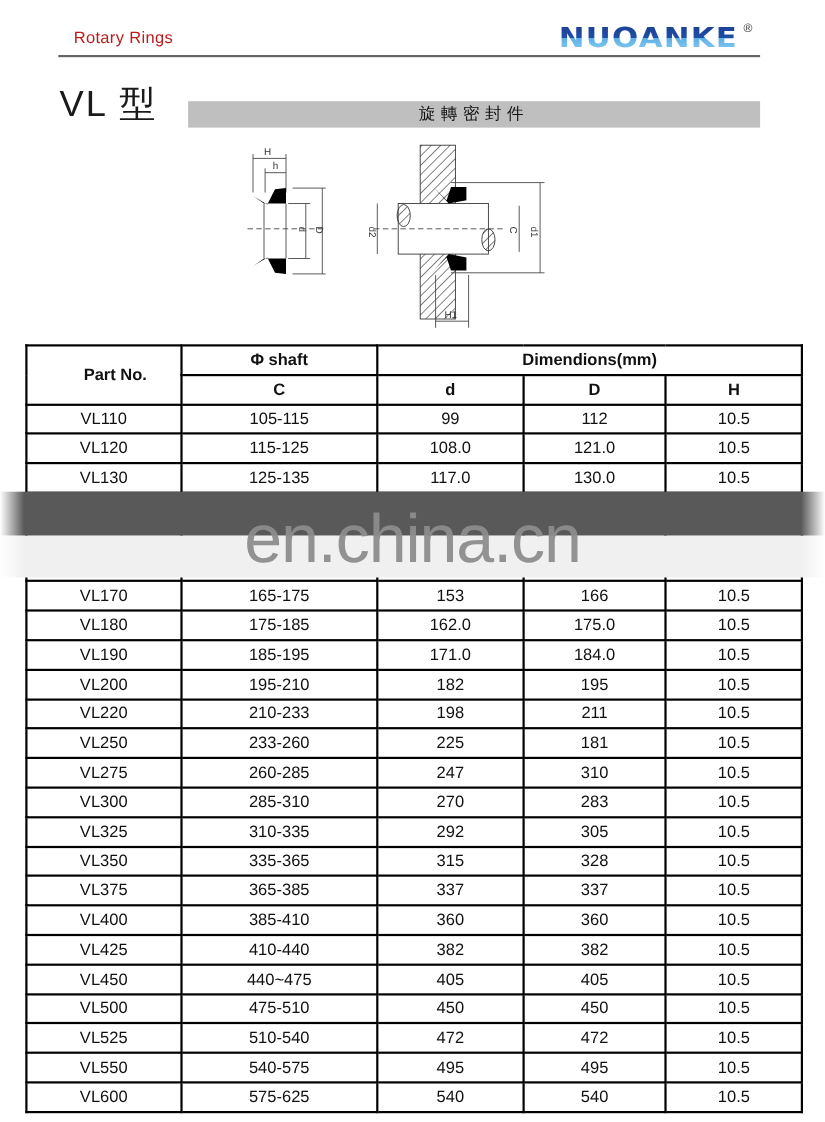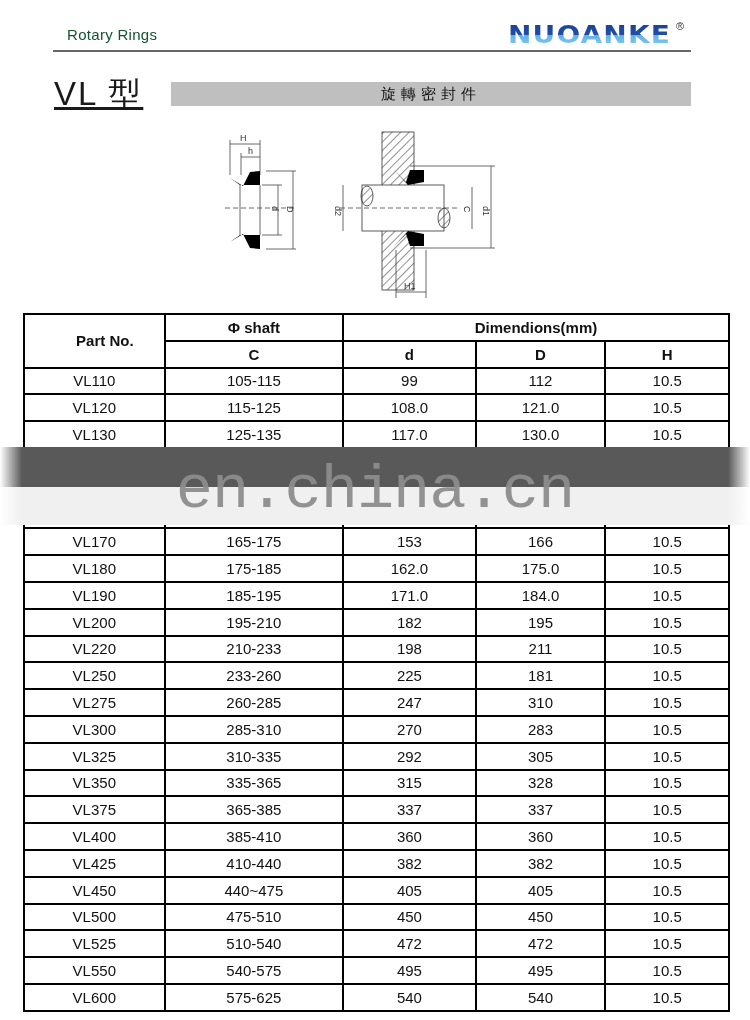--- a/index.html
+++ b/index.html
@@ -1,36 +1,36 @@
 <!DOCTYPE html>
 <html><head>
 <meta charset="utf-8">
 <style>
   * { box-sizing: border-box; margin: 0; padding: 0; }
   html, body { width: 750px; height: 1020px; background: #ffffff; overflow: hidden; }
   body { position: relative; font-family: "Liberation Sans", sans-serif; color: #111; }
 
-  .top-label { position: absolute; left: 67px; top: 26px; font-size: 15px; color: #14532d; letter-spacing: 0.3px; }
+  .top-label { position: absolute; left: 67px; top: 26px; font-size: 15px; color: #b91c1c; letter-spacing: 0.3px; }
   .brand { position: absolute; left: 508px; top: 20px; font-family: "DejaVu Sans", sans-serif; font-weight: bold; font-size: 25px; letter-spacing: 1px;
            background: linear-gradient(to bottom, #1a3d8f 0%, #1f4fa8 50%, #5fb0e6 51%, #8fd0f3 100%);
            -webkit-background-clip: text; background-clip: text; color: transparent; transform: scaleX(1.12); transform-origin: left; }
   .brand-reg { position: absolute; left: 676px; top: 20px; font-size: 11px; color: #333; }
   .top-rule { position: absolute; left: 53px; top: 50px; width: 638px; height: 2px; background: #666; }
 
-  .model-title { position: absolute; left: 54px; top: 72px; font-size: 33px; color: #1a1a1a; letter-spacing: 2px; text-decoration: underline; }
-  .cn-band { position: absolute; left: 171px; top: 82px; width: 520px; height: 24px; background: #bfbfbf; text-align: center; font-size: 15px; line-height: 24px; letter-spacing: 5px; color: #111; }
+  .model-title { position: absolute; left: 54px; top: 72px; font-size: 33px; color: #1a1a1a; letter-spacing: 2px; }
+  .cn-band { position: absolute; left: 171px; top: 92px; width: 520px; height: 24px; background: #bfbfbf; text-align: center; font-size: 15px; line-height: 24px; letter-spacing: 5px; color: #111; }
 
   .diagram { position: absolute; left: 200px; top: 120px; }
 
   table.spec { position: absolute; left: 23px; top: 313px; width: 707px; border-collapse: collapse; font-size: 15px; }
   table.spec td, table.spec th { border: 2px solid #000; text-align: center; height: 26.8px; font-weight: normal; }
   table.spec th { font-weight: bold; font-size: 15px; }
   .c0 { width: 141px; padding-left: 21px; } .c1 { width: 179px; margin-left: 48px; } .c2 { width: 133px; } .c3 { width: 130px; } .c4 { width: 124px; }
 
-  .watermark { position: absolute; left: 0; top: 447px; width: 658px; height: 78px; font-family: Liberation Mono, monospace; }
+  .watermark { position: absolute; left: 0; top: 447px; width: 658px; height: 78px; }
   .wm-dark { position: absolute; left: 0; top: 0; width: 750px; height: 40px;
              background: linear-gradient(to right, rgba(255,255,255,0.9) 0px, #595959 22px, #595959 728px, rgba(255,255,255,0.9) 750px); }
   .wm-light { position: absolute; left: 0; top: 40px; width: 750px; height: 38px;
               background: linear-gradient(to right, #fff 0px, #f0f0f0 22px, #f0f0f0 728px, #fff 750px); }
   .wm-text { position: absolute; left: 0; top: 8px; width: 750px; text-align: center; font-size: 62px; color: rgba(140,140,140,0.95); letter-spacing: -1px; }
 </style>
 </head>
 <body>
 
 <div class="top-label">Rotary Rings</div>

